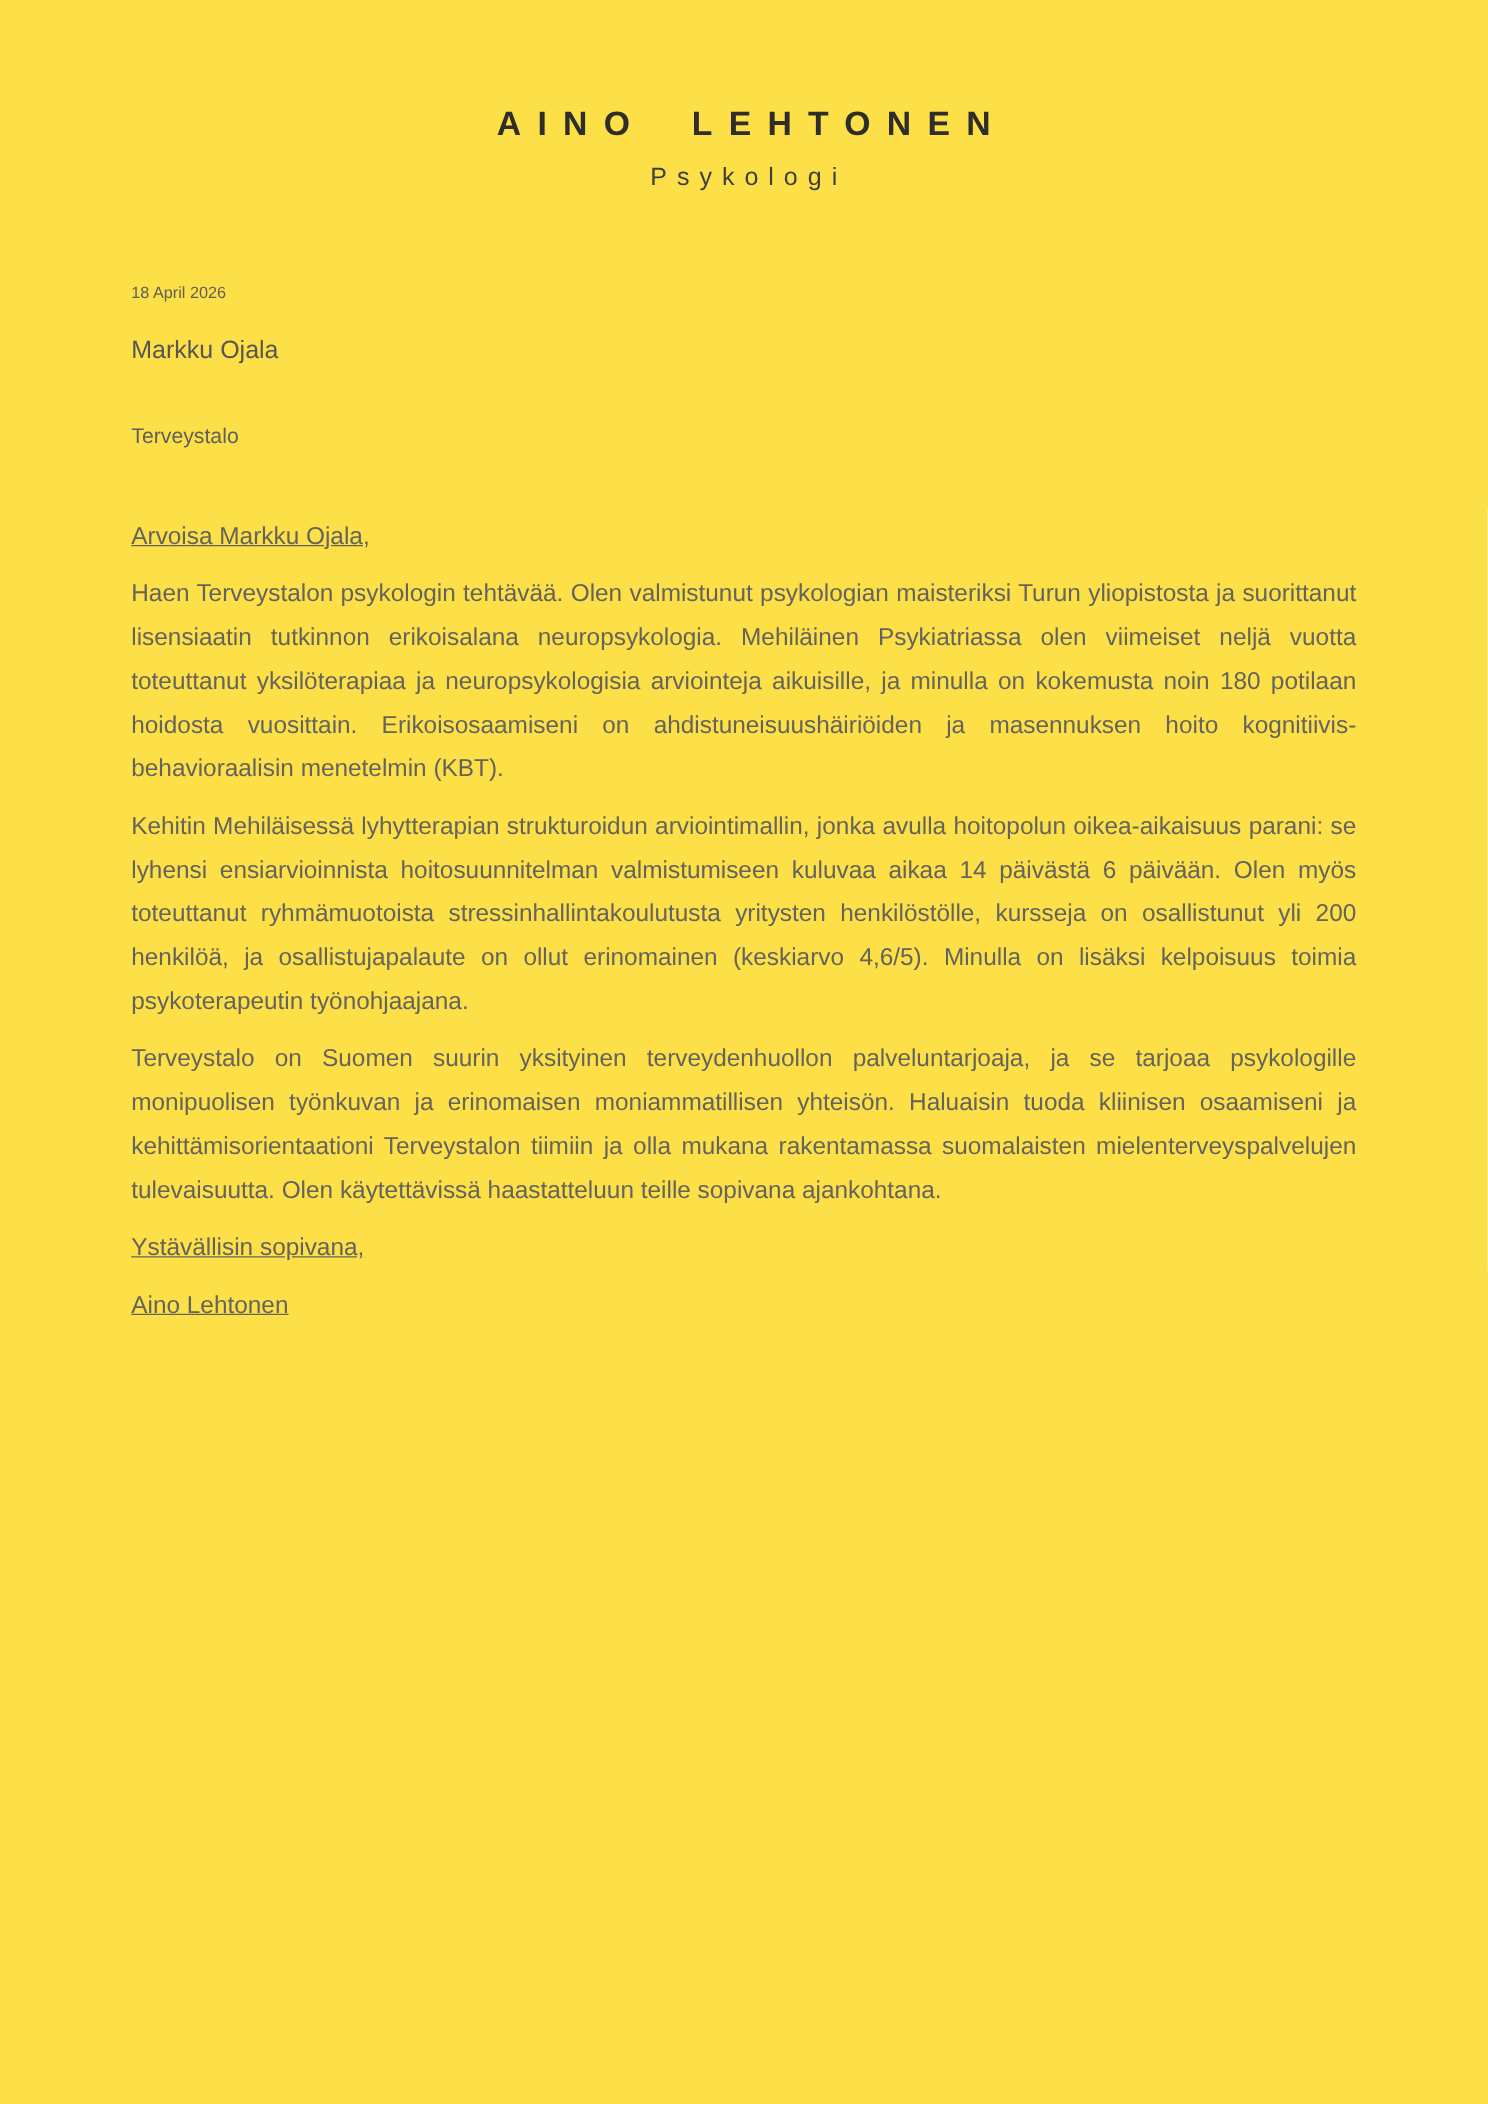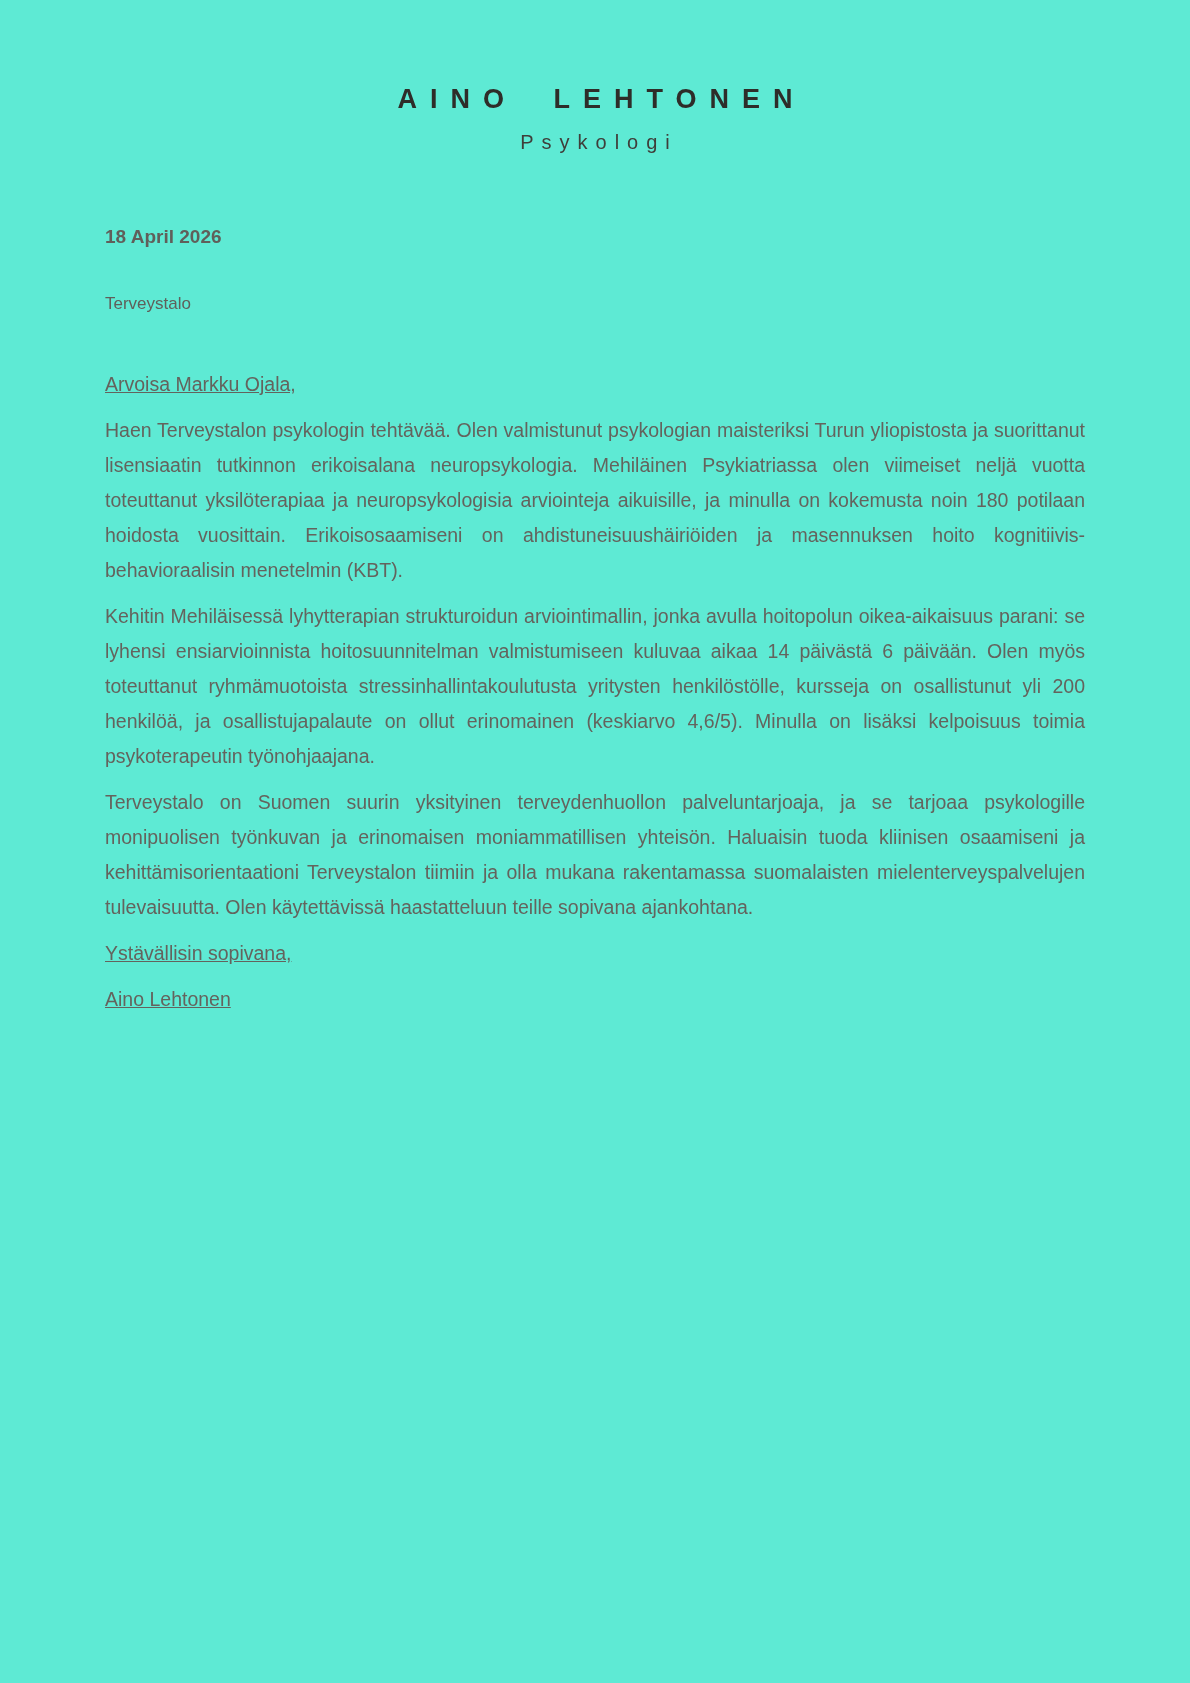--- a/index.html
+++ b/index.html
@@ -9,21 +9,21 @@
   body {
     background: #f8f6f1;
     font-family: "Liberation Sans", "DejaVu Sans", sans-serif;
   }
   .page {
     position: relative;
     width: 1190px;
     height: 1683px;
     box-sizing: border-box;
     padding: 84px 105px 60px 105px;
-    background: #5eead4;
+    background: #fde047;
     overflow: hidden;
   }
   
   .letter-header {
     text-align: center;
   }
   .applicant-name {
     margin: 0;
     font-size: 27px;
     font-weight: 700;
@@ -49,23 +49,22 @@
     gap: 30px;
   }
   .contact-row span {
     white-space: nowrap;
   }
   
   .letter-meta {
     margin-top: 72px;
   }
   .letter-date {
-    font-size: 19px;
+    font-size: 13px;
     color: #605f5a;
-    font-weight: bold;
   }
   .recipient {
     margin-top: 26px;
   }
   .recipient-name {
     font-size: 20px;
     color: #575651;
     line-height: 26px;
   }
   .recipient-company {
@@ -102,20 +101,21 @@
 <div class="page">
 
   <header class="letter-header">
     <h1 class="applicant-name">AINO LEHTONEN</h1>
     <div class="applicant-title">Psykologi</div>
   </header>
 
   <section class="letter-meta">
     <div class="letter-date">18 April 2026</div>
     <div class="recipient">
+      <div class="recipient-name">Markku Ojala</div>
       <div class="recipient-company">Terveystalo</div>
     </div>
   </section>
 
   <section class="letter-body">
     <p class="salutation">Arvoisa Markku Ojala,</p>
     <p class="justified">Haen Terveystalon psykologin tehtävää. Olen valmistunut psykologian maisteriksi Turun yliopistosta ja suorittanut lisensiaatin tutkinnon erikoisalana neuropsykologia. Mehiläinen Psykiatriassa olen viimeiset neljä vuotta toteuttanut yksilöterapiaa ja neuropsykologisia arviointeja aikuisille, ja minulla on kokemusta noin 180 potilaan hoidosta vuosittain. Erikoisosaamiseni on ahdistuneisuushäiriöiden ja masennuksen hoito kognitiivis-behavioraalisin menetelmin (KBT).</p>
     <p class="justified">Kehitin Mehiläisessä lyhytterapian strukturoidun arviointimallin, jonka avulla hoitopolun oikea-aikaisuus parani: se lyhensi ensiarvioinnista hoitosuunnitelman valmistumiseen kuluvaa aikaa 14 päivästä 6 päivään. Olen myös toteuttanut ryhmämuotoista stressinhallintakoulutusta yritysten henkilöstölle, kursseja on osallistunut yli 200 henkilöä, ja osallistujapalaute on ollut erinomainen (keskiarvo 4,6/5). Minulla on lisäksi kelpoisuus toimia psykoterapeutin työnohjaajana.</p>
     <p class="justified">Terveystalo on Suomen suurin yksityinen terveydenhuollon palveluntarjoaja, ja se tarjoaa psykologille monipuolisen työnkuvan ja erinomaisen moniammatillisen yhteisön. Haluaisin tuoda kliinisen osaamiseni ja kehittämisorientaationi Terveystalon tiimiin ja olla mukana rakentamassa suomalaisten mielenterveyspalvelujen tulevaisuutta. Olen käytettävissä haastatteluun teille sopivana ajankohtana.</p>
     <p class="closing">Ystävällisin sopivana,</p>

